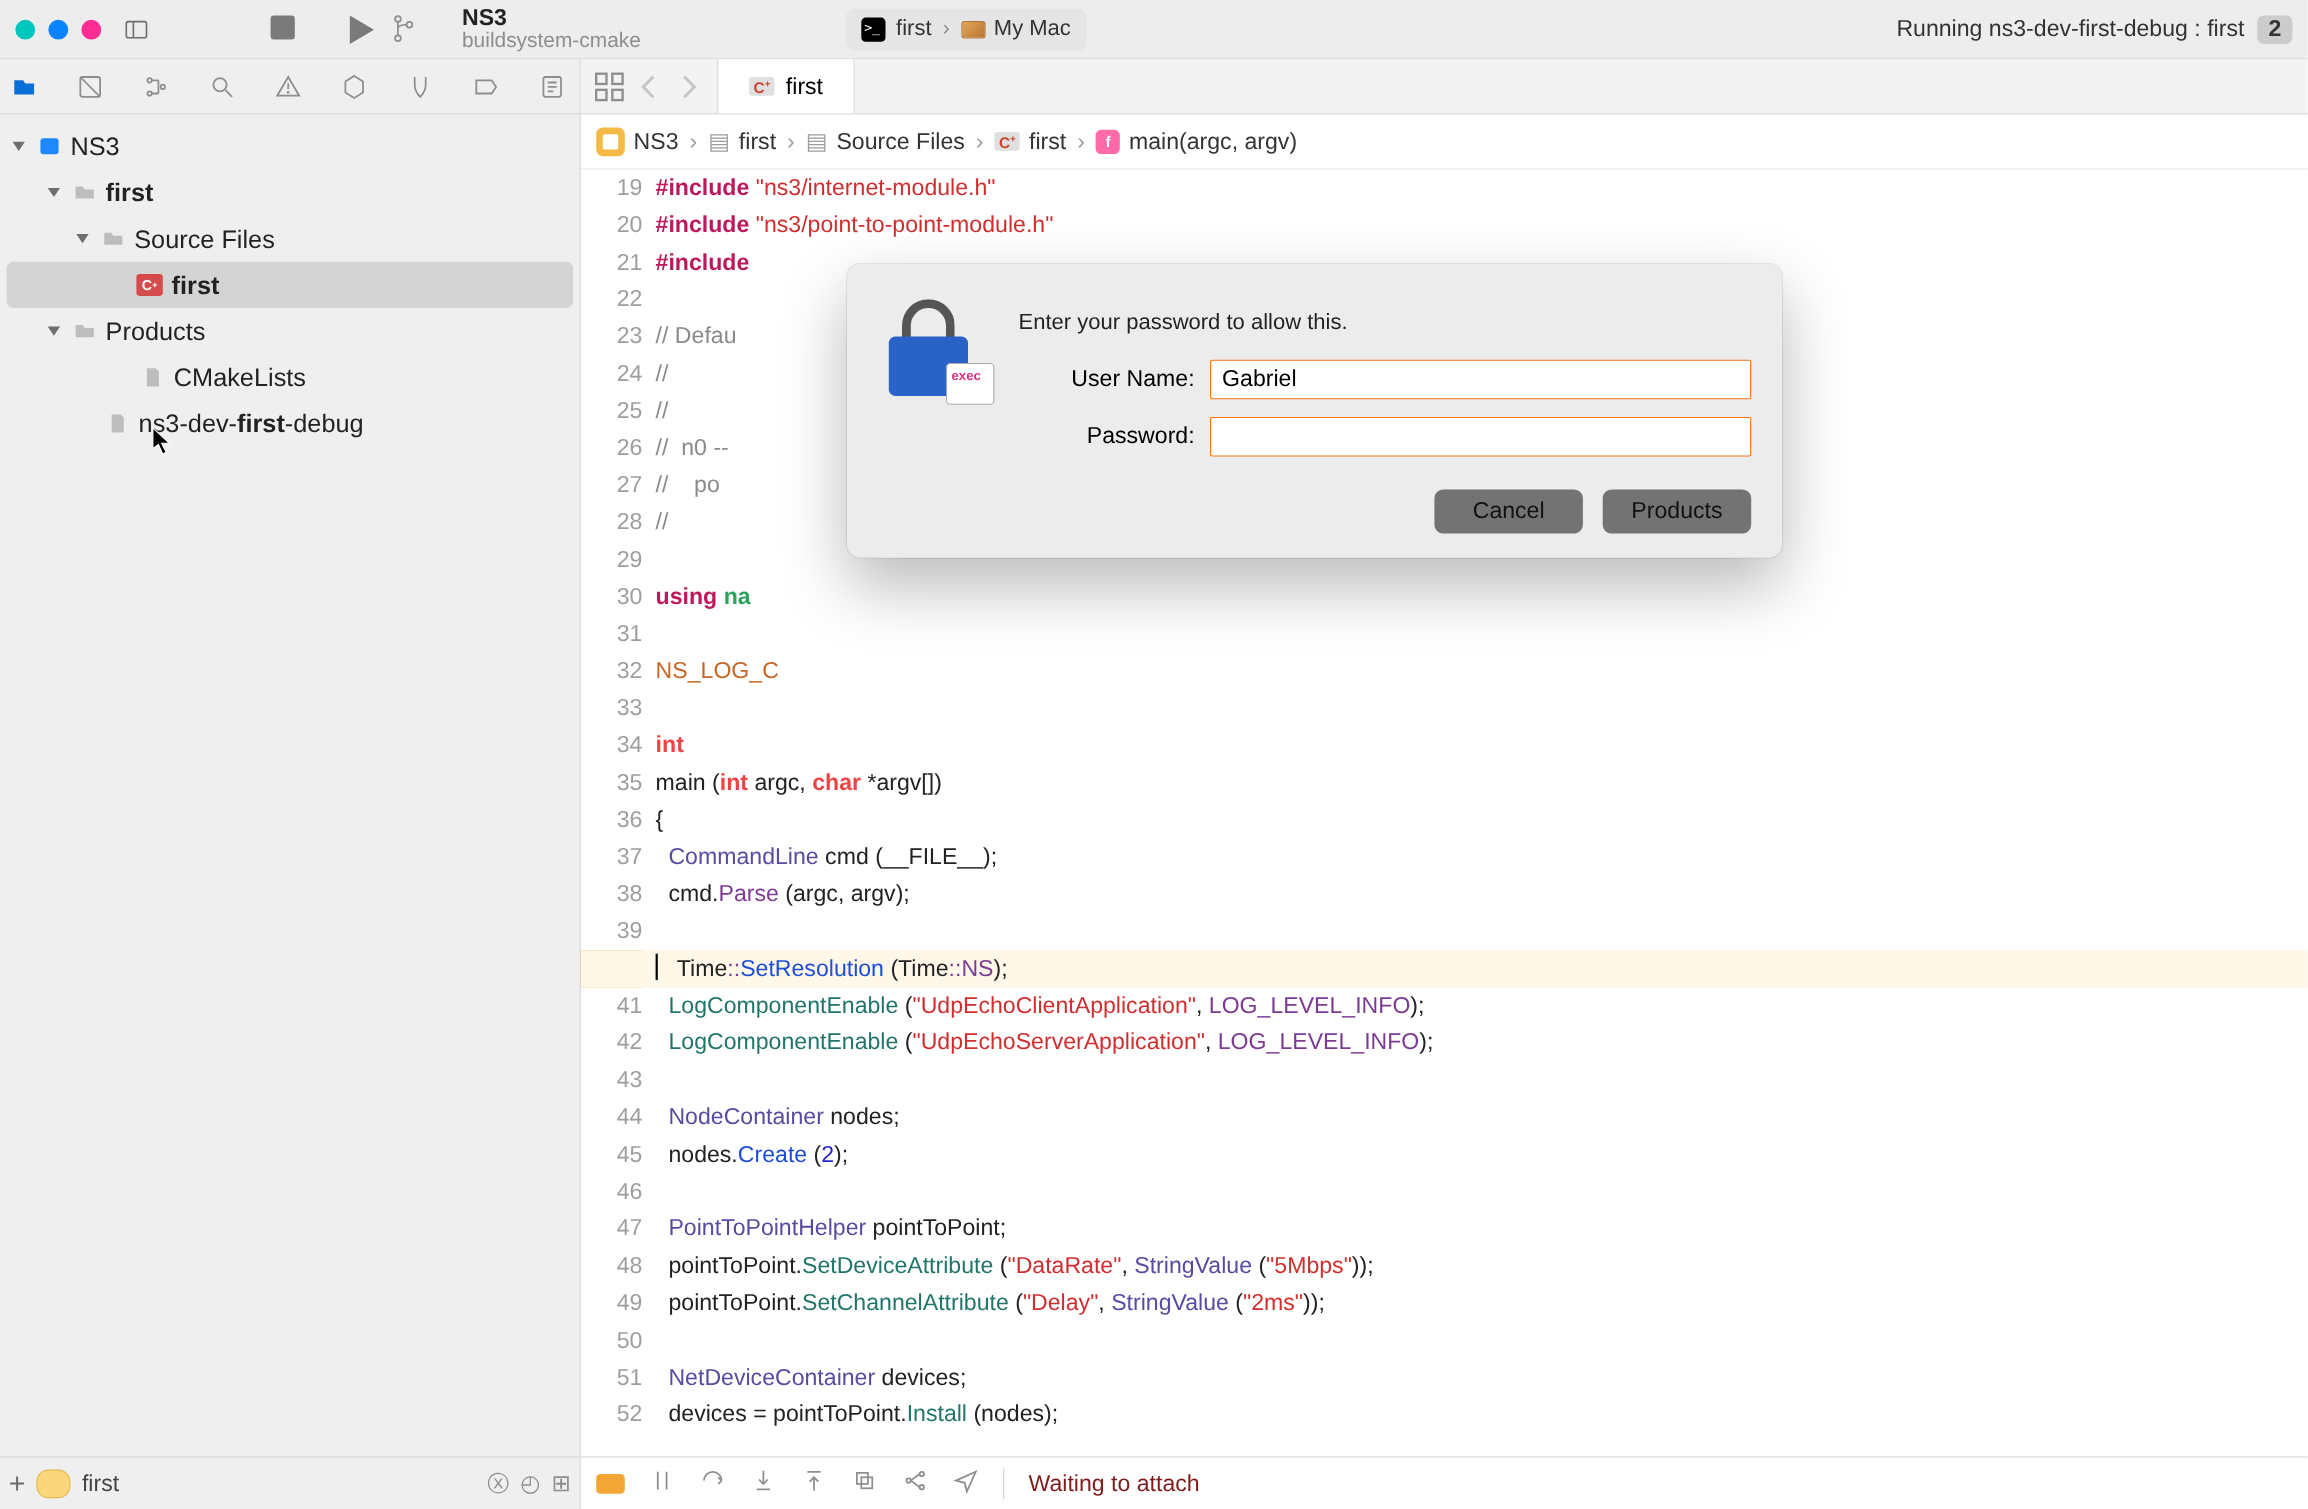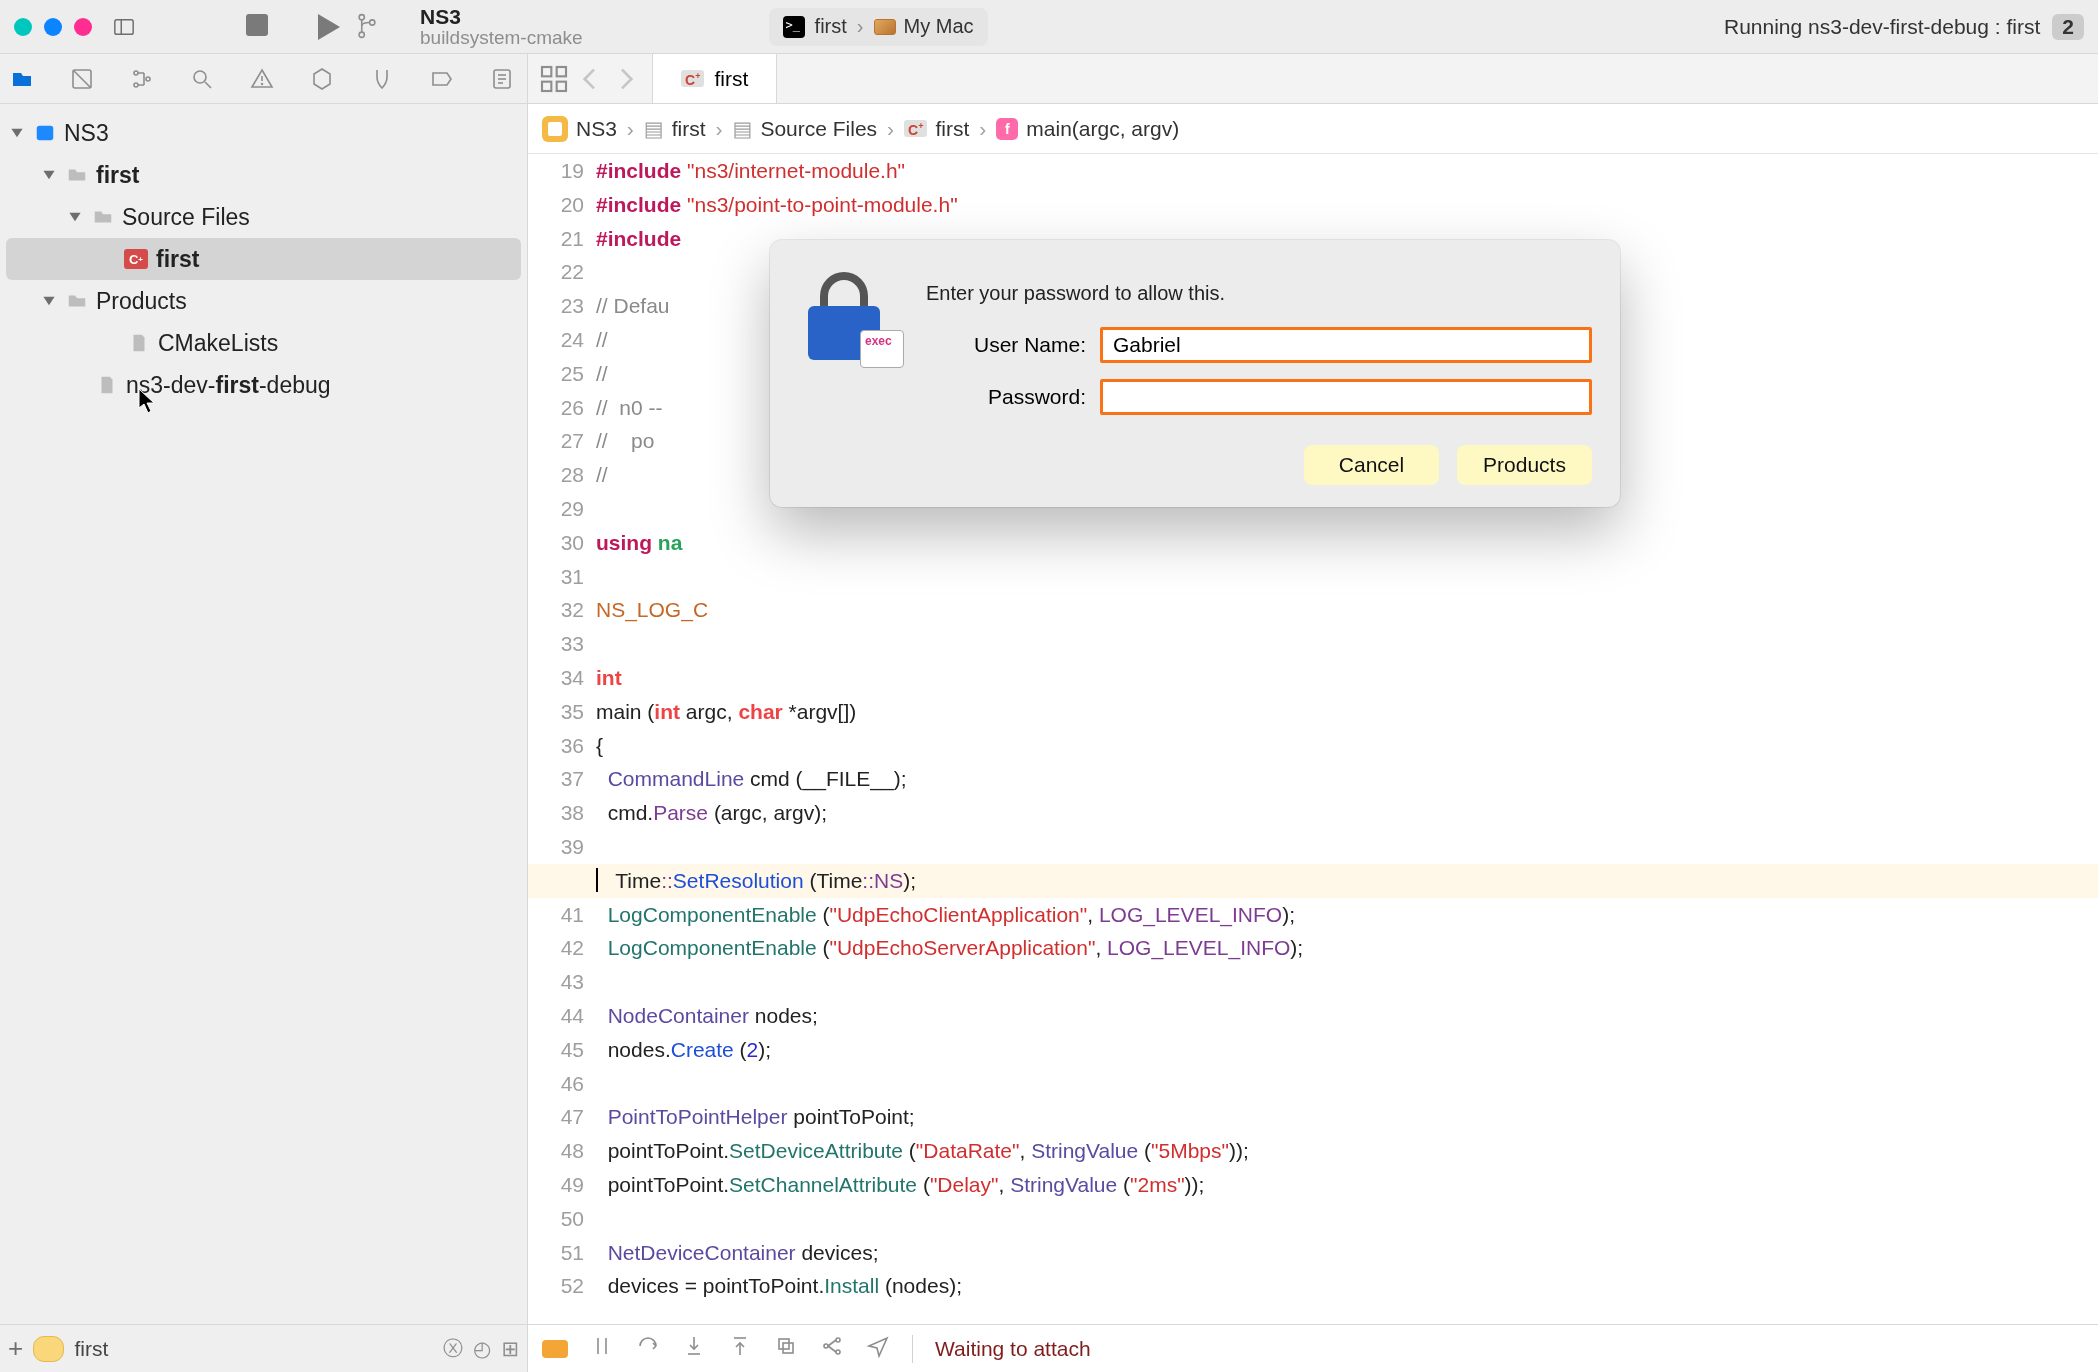--- a/index.html
+++ b/index.html
@@ -203,25 +203,25 @@
   .lock-icon { width:100px; height:100px; position:relative; flex:none;}
   .lock-body { position:absolute; bottom:8px; left:10px; width:72px; height:54px; background:#2a63c7; border-radius:6px;}
   .lock-sh   { position:absolute; top:4px; left:22px; width:48px; height:40px; border:8px solid #555; border-bottom:none; border-radius:26px 26px 0 0;}
   .lock-exec { position:absolute; bottom:0; right:-6px; width:44px; height:38px; background:#fff; border:1px solid #aaa; border-radius:4px;}
   .lock-exec::before{content:"exec"; color:#d63384; font-size:12px; position:absolute; top:3px; left:4px; font-weight:600;}
   .dlg-text { flex:1;}
   .dlg-title { font-size:24px; font-weight:700; color:#111; line-height:1.25; }
   .dlg-sub   { margin-top:14px; font-size:20px; color:#222;}
   .dlg-fields { margin-top:22px; display:grid; grid-template-columns:160px 1fr; gap:16px 14px; align-items:center;}
   .dlg-fields label { text-align:right; font-size:21px;}
-  .dlg-fields input { height:36px; border:3px solid #f97316; background:#fff; font-size:21px; padding:0 10px; border-radius:2px;}
+  .dlg-fields input { height:36px; border:1px solid #f97316; background:#fff; font-size:21px; padding:0 10px; border-radius:2px;}
   .dlg-btns { margin-top:30px; display:flex; justify-content:flex-end; gap:18px;}
   .dlg-btns button {
     min-width:135px; height:40px; border:none; border-radius:8px;
-    background:#fef9c3; font-size:21px; color:#111;
+    background:#737373; font-size:21px; color:#111;
   }
 
   
   .cursor-img { position:absolute; left:138px; top:388px; width:18px; height:26px; }
   .cursor-img svg { width:100%; height:100%; }
 </style>
 </head>
 <body>
 
 <div class="titlebar">

